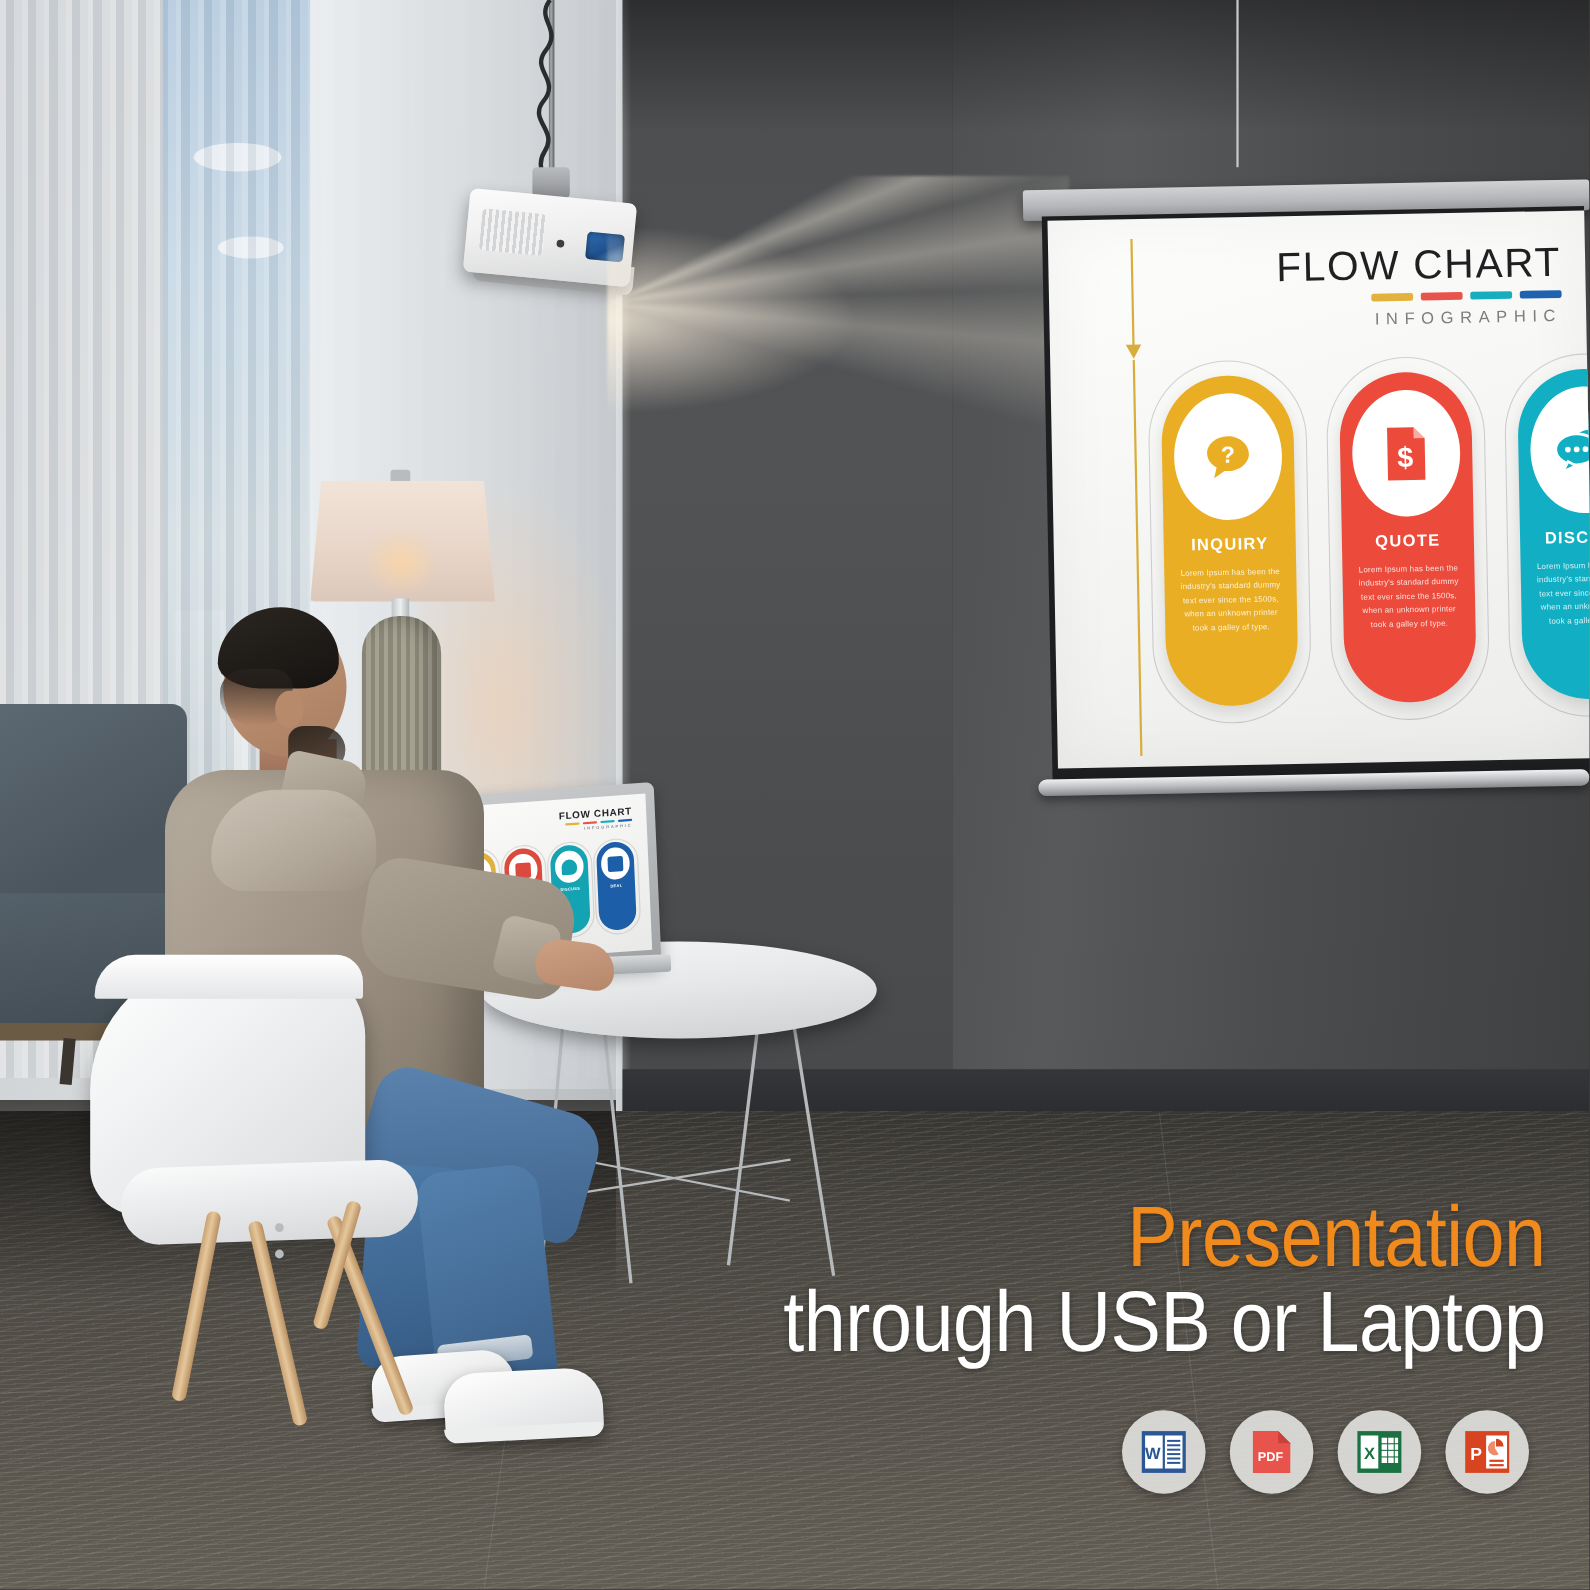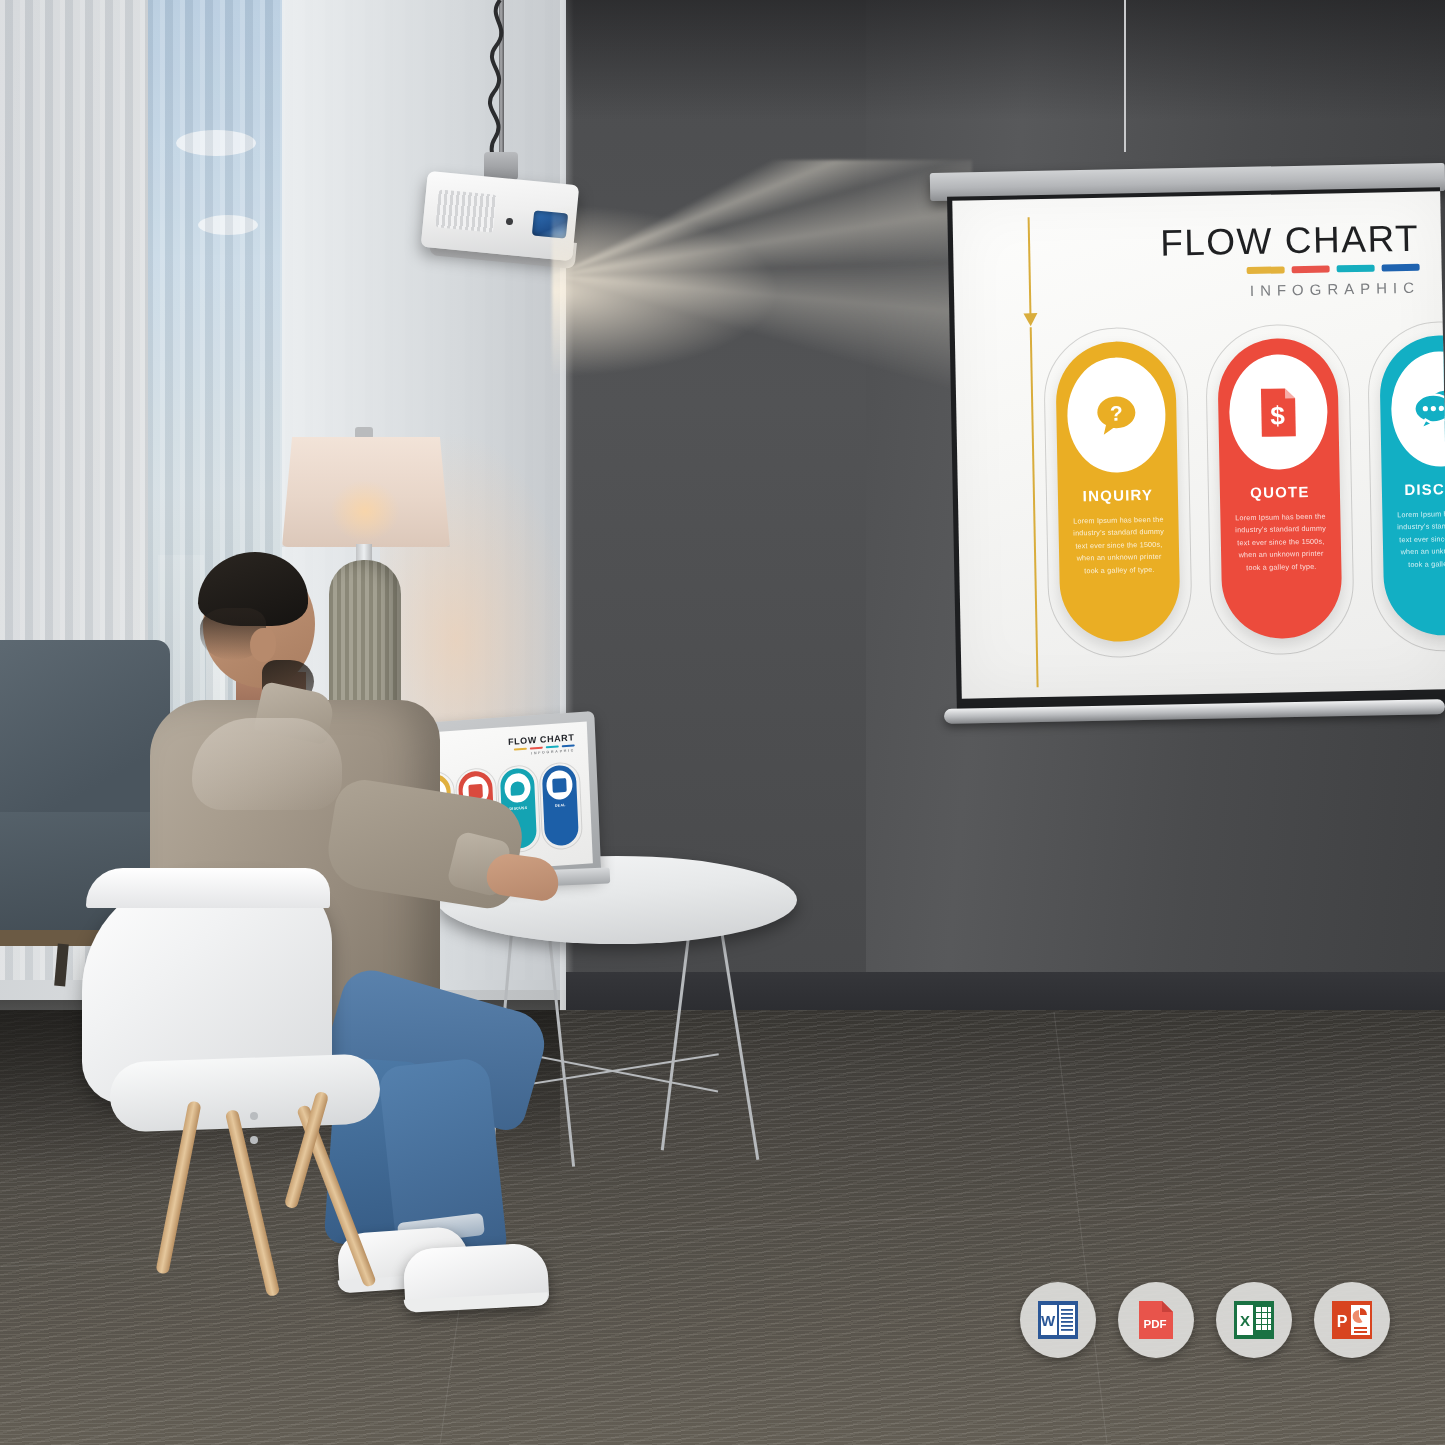--- a/index.html
+++ b/index.html
@@ -708,20 +708,24 @@
   <div class="chair-back"></div>
   <div class="chair-rim"></div>
   <div class="chair-seat"></div>
   <div class="cleg cl1"></div>
   <div class="cleg cl2"></div>
   <div class="cleg cl3"></div>
   <div class="cleg cl4"></div>
   <div class="cscrew" style="left:250px;top:1112px"></div>
   <div class="cscrew" style="left:250px;top:1136px"></div>
 
+  <div class="headline">
+    <div class="hl1">Presentation</div>
+    <div class="hl2">through USB or Laptop</div>
+  </div>
 
   <div class="badges">
 
     <div class="badge">
       <svg width="46" height="46" viewBox="0 0 46 46">
         <rect x="3" y="4" width="40" height="38" fill="#2B5797"></rect>
         <rect x="6" y="8" width="16" height="30" fill="#fff"></rect>
         <rect x="24" y="8" width="16" height="30" fill="#fff"></rect>
         <text x="13" y="29" font-family="Liberation Sans, sans-serif" font-size="15" font-weight="700" fill="#2B5797" text-anchor="middle">W</text>
         <g fill="#2B5797">

